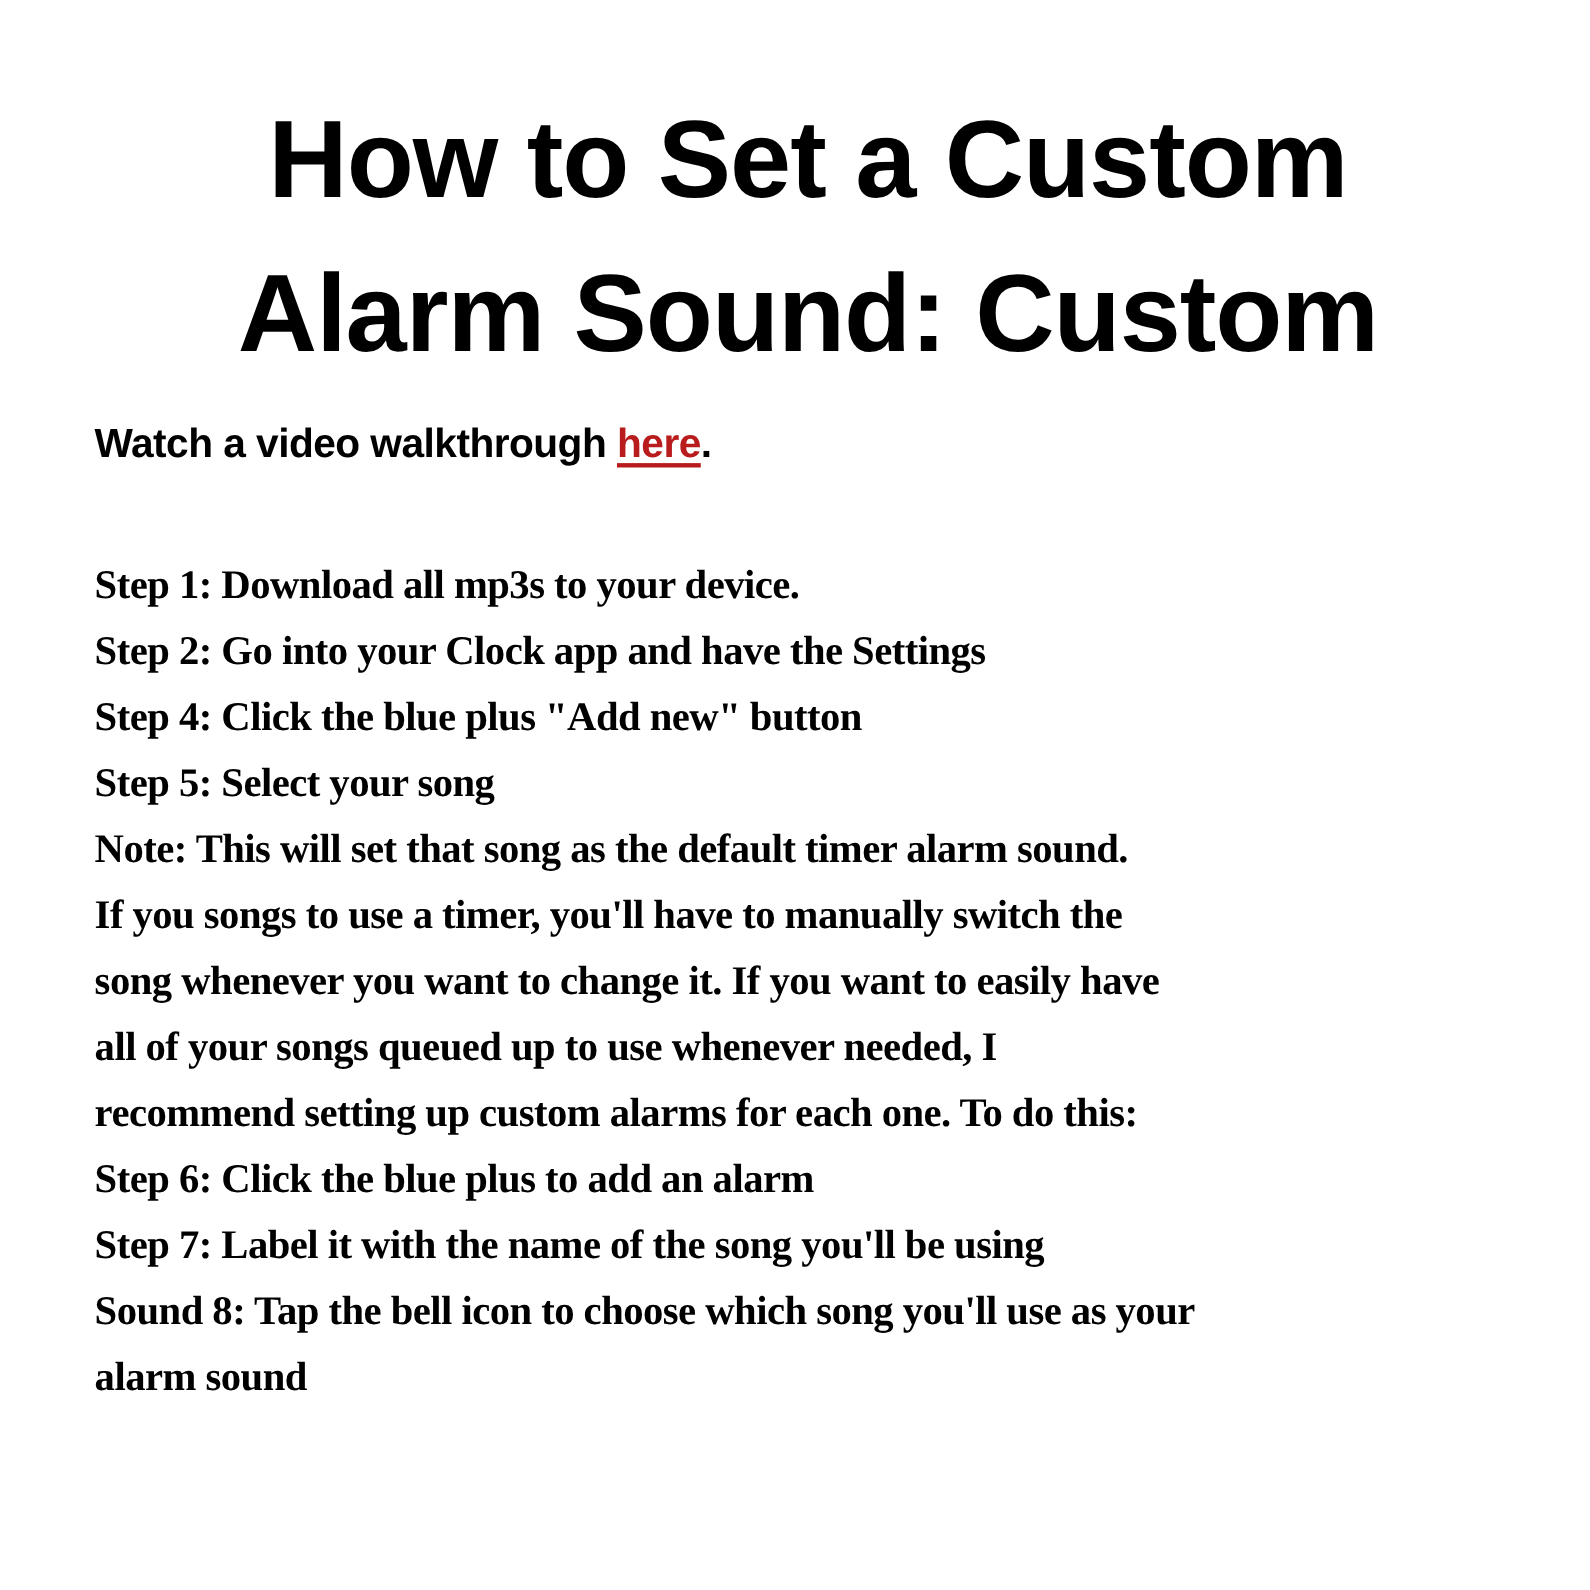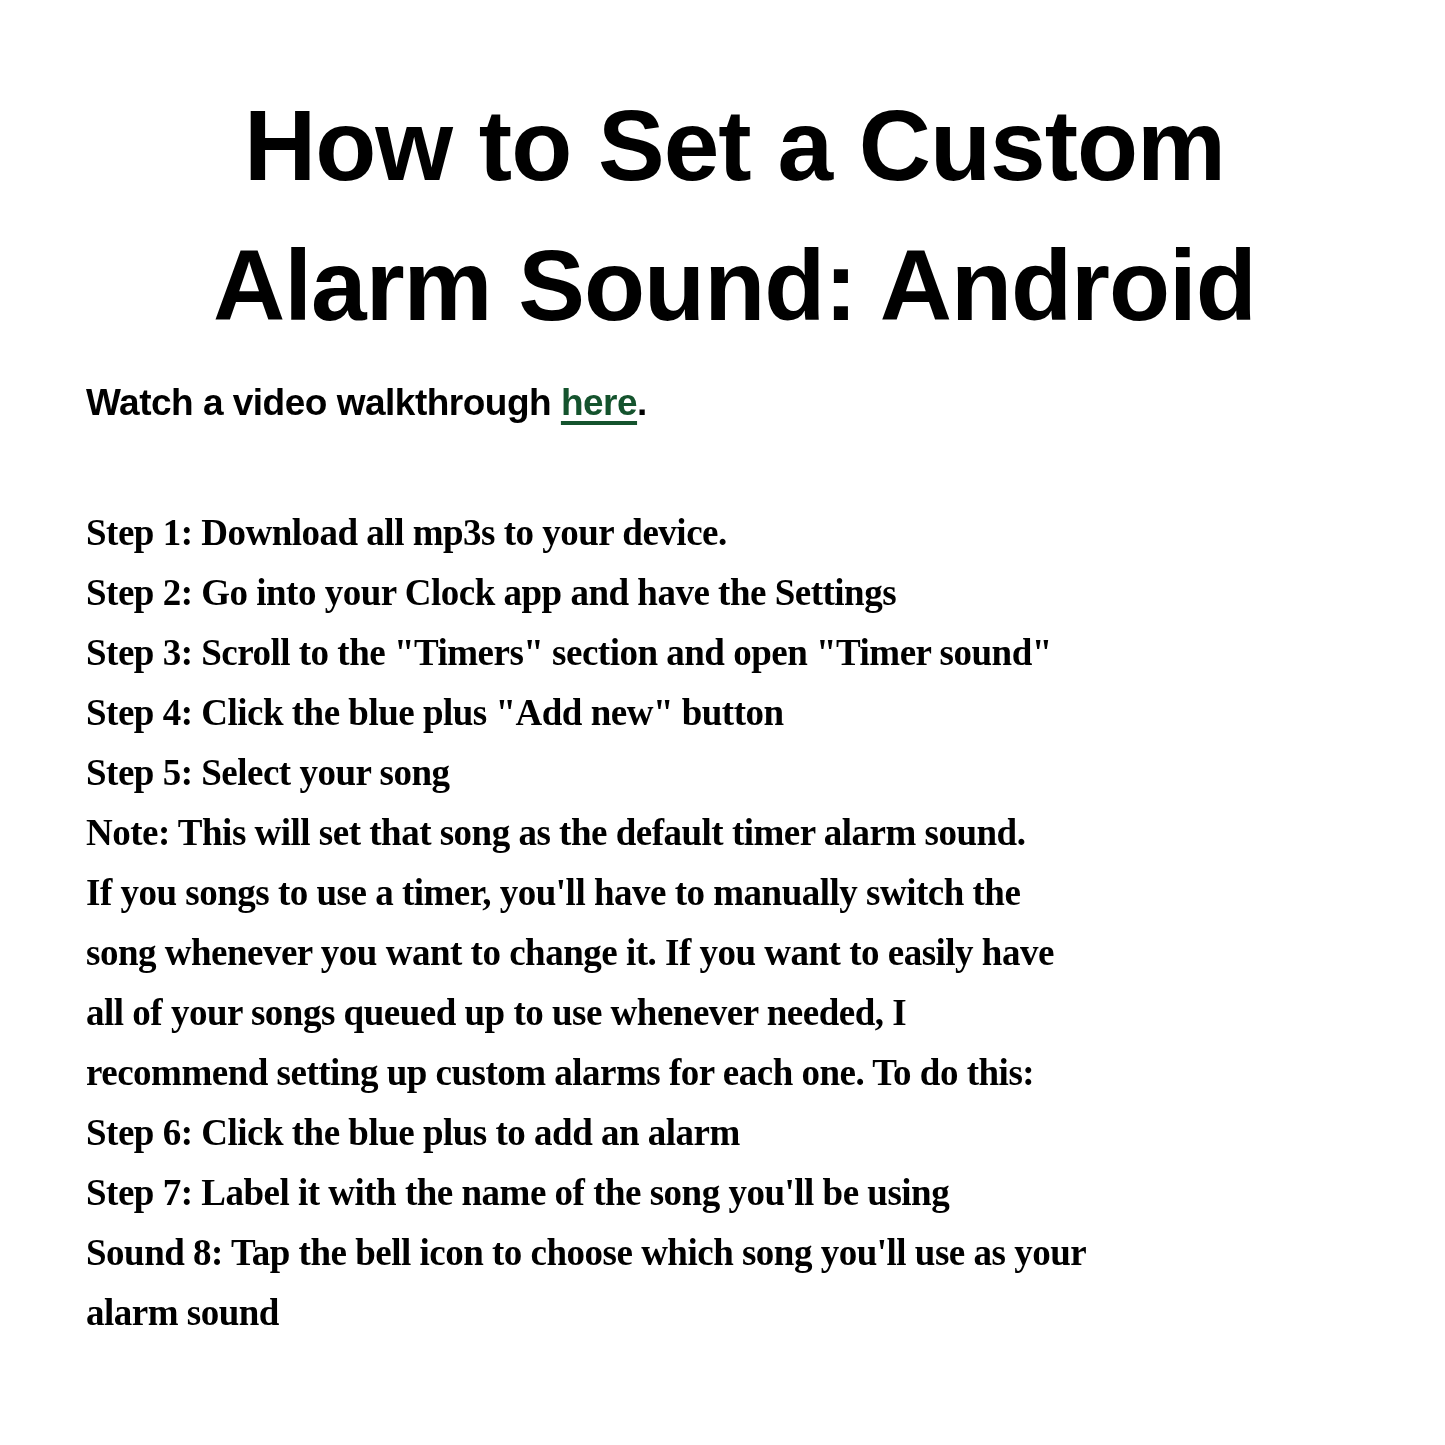--- a/index.html
+++ b/index.html
@@ -34,49 +34,48 @@
     margin: 18px 40px 0 86px;
     font-size: 37px;
     letter-spacing: -0.5px;
   }
   .intro {
     margin: 0 0 70px 0;
     line-height: 60px;
     white-space: nowrap;
   }
   .link {
-    color: #14532d;
+    color: #b91c1c;
     text-underline-offset: 6px;
     text-decoration-thickness: 4px;
     cursor: pointer;
     margin-top: 40px;
   }
   .line {
     line-height: 60px;
     white-space: nowrap;
     font-family: Liberation Serif, serif;
   }
 </style>
 </head>
 <body>
 
 <div class="page">
 
   <h1 class="title">
     <span class="title-line">How to Set a Custom</span>
-    <span class="title-line">Alarm Sound: Android</span>
+    <span class="title-line">Alarm Sound: Custom</span>
   </h1>
 
   <div class="body-text">
 
     <p class="intro"><span>Watch a video walkthrough </span><a class="link" href="#">here</a><span>.</span></p>
 
     <div class="line">Step 1: Download all mp3s to your device.</div>
     <div class="line">Step 2: Go into your Clock app and have the Settings</div>
-    <div class="line">Step 3: Scroll to the "Timers" section and open "Timer sound"</div>
     <div class="line">Step 4: Click the blue plus "Add new" button</div>
     <div class="line">Step 5: Select your song</div>
     <div class="line">Note: This will set that song as the default timer alarm sound.</div>
     <div class="line">If you songs to use a timer, you'll have to manually switch the</div>
     <div class="line">song whenever you want to change it. If you want to easily have</div>
     <div class="line">all of your songs queued up to use whenever needed, I</div>
     <div class="line">recommend setting up custom alarms for each one. To do this:</div>
     <div class="line">Step 6: Click the blue plus to add an alarm</div>
     <div class="line">Step 7: Label it with the name of the song you'll be using</div>
     <div class="line">Sound 8: Tap the bell icon to choose which song you'll use as your</div>

